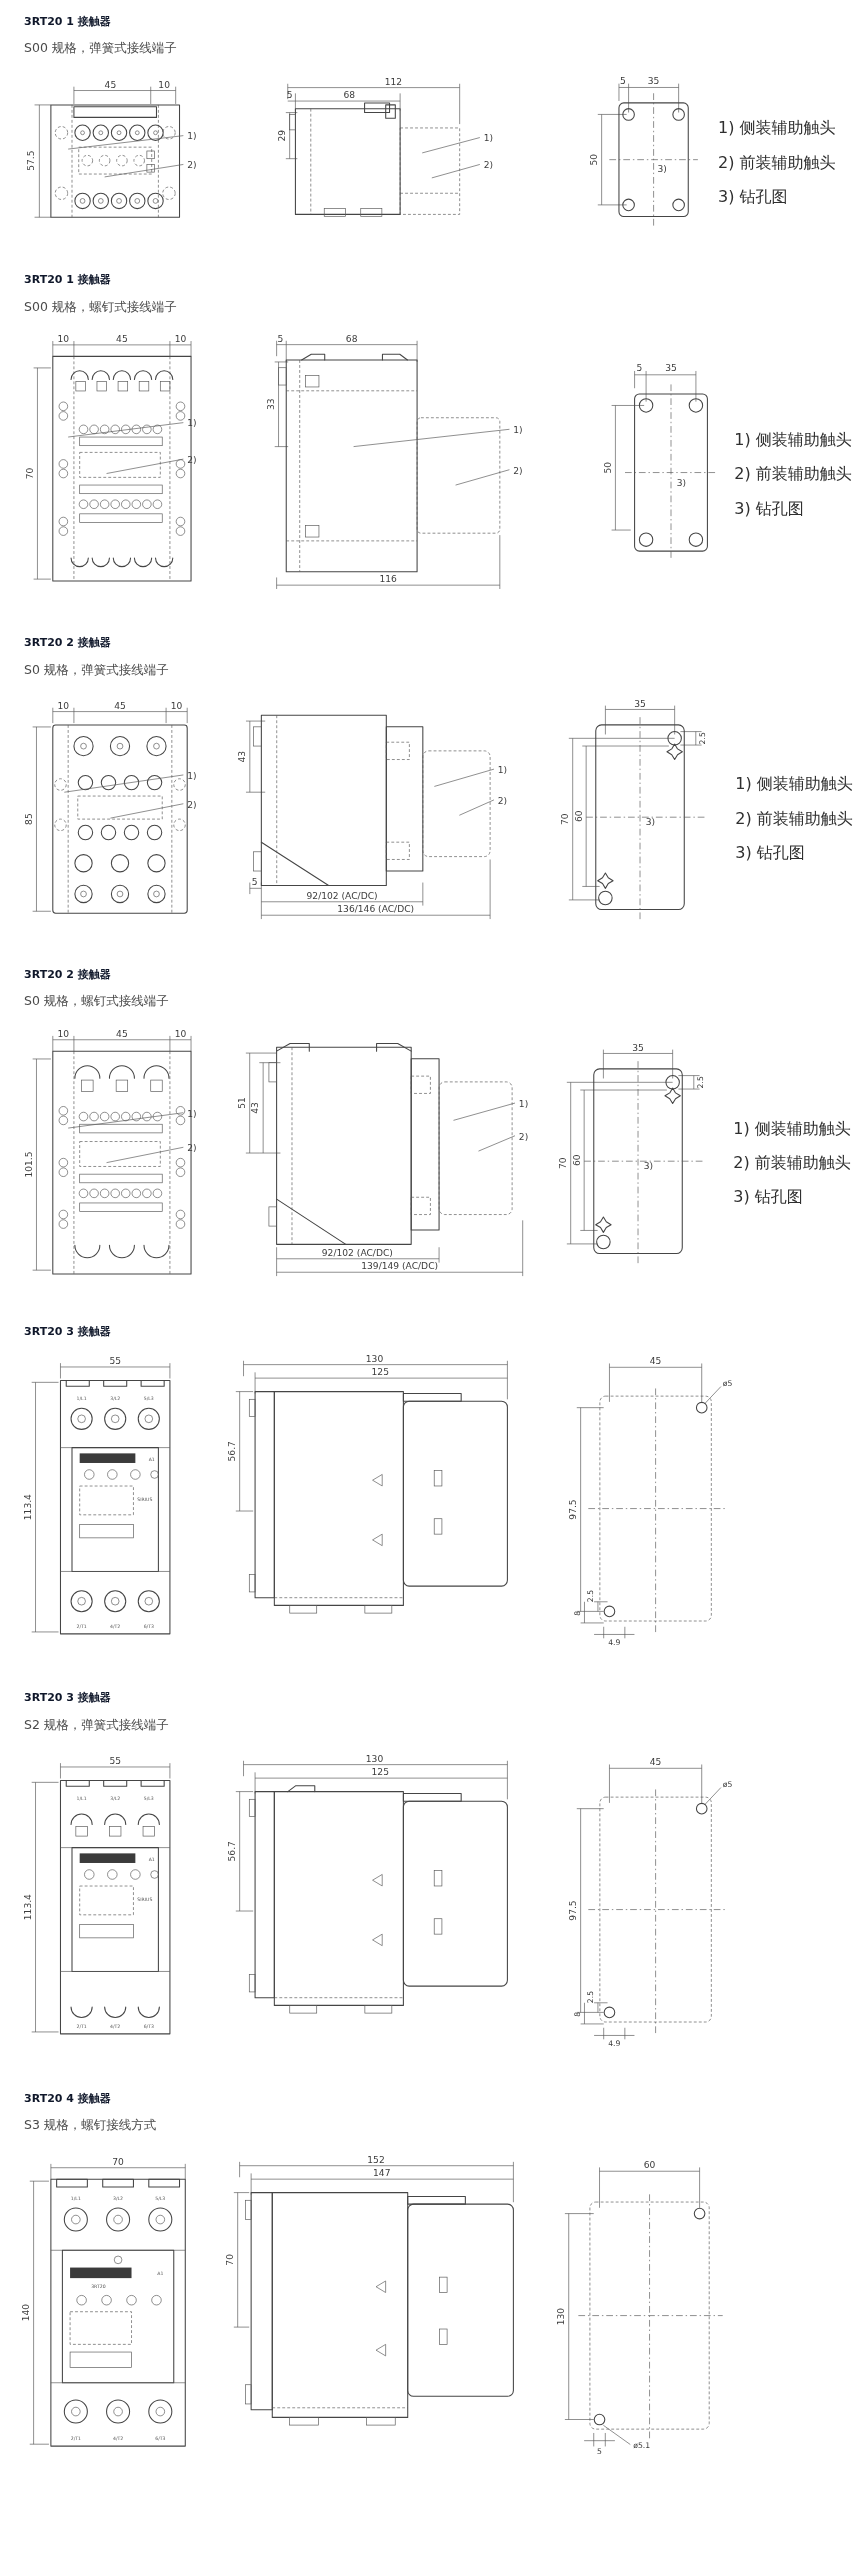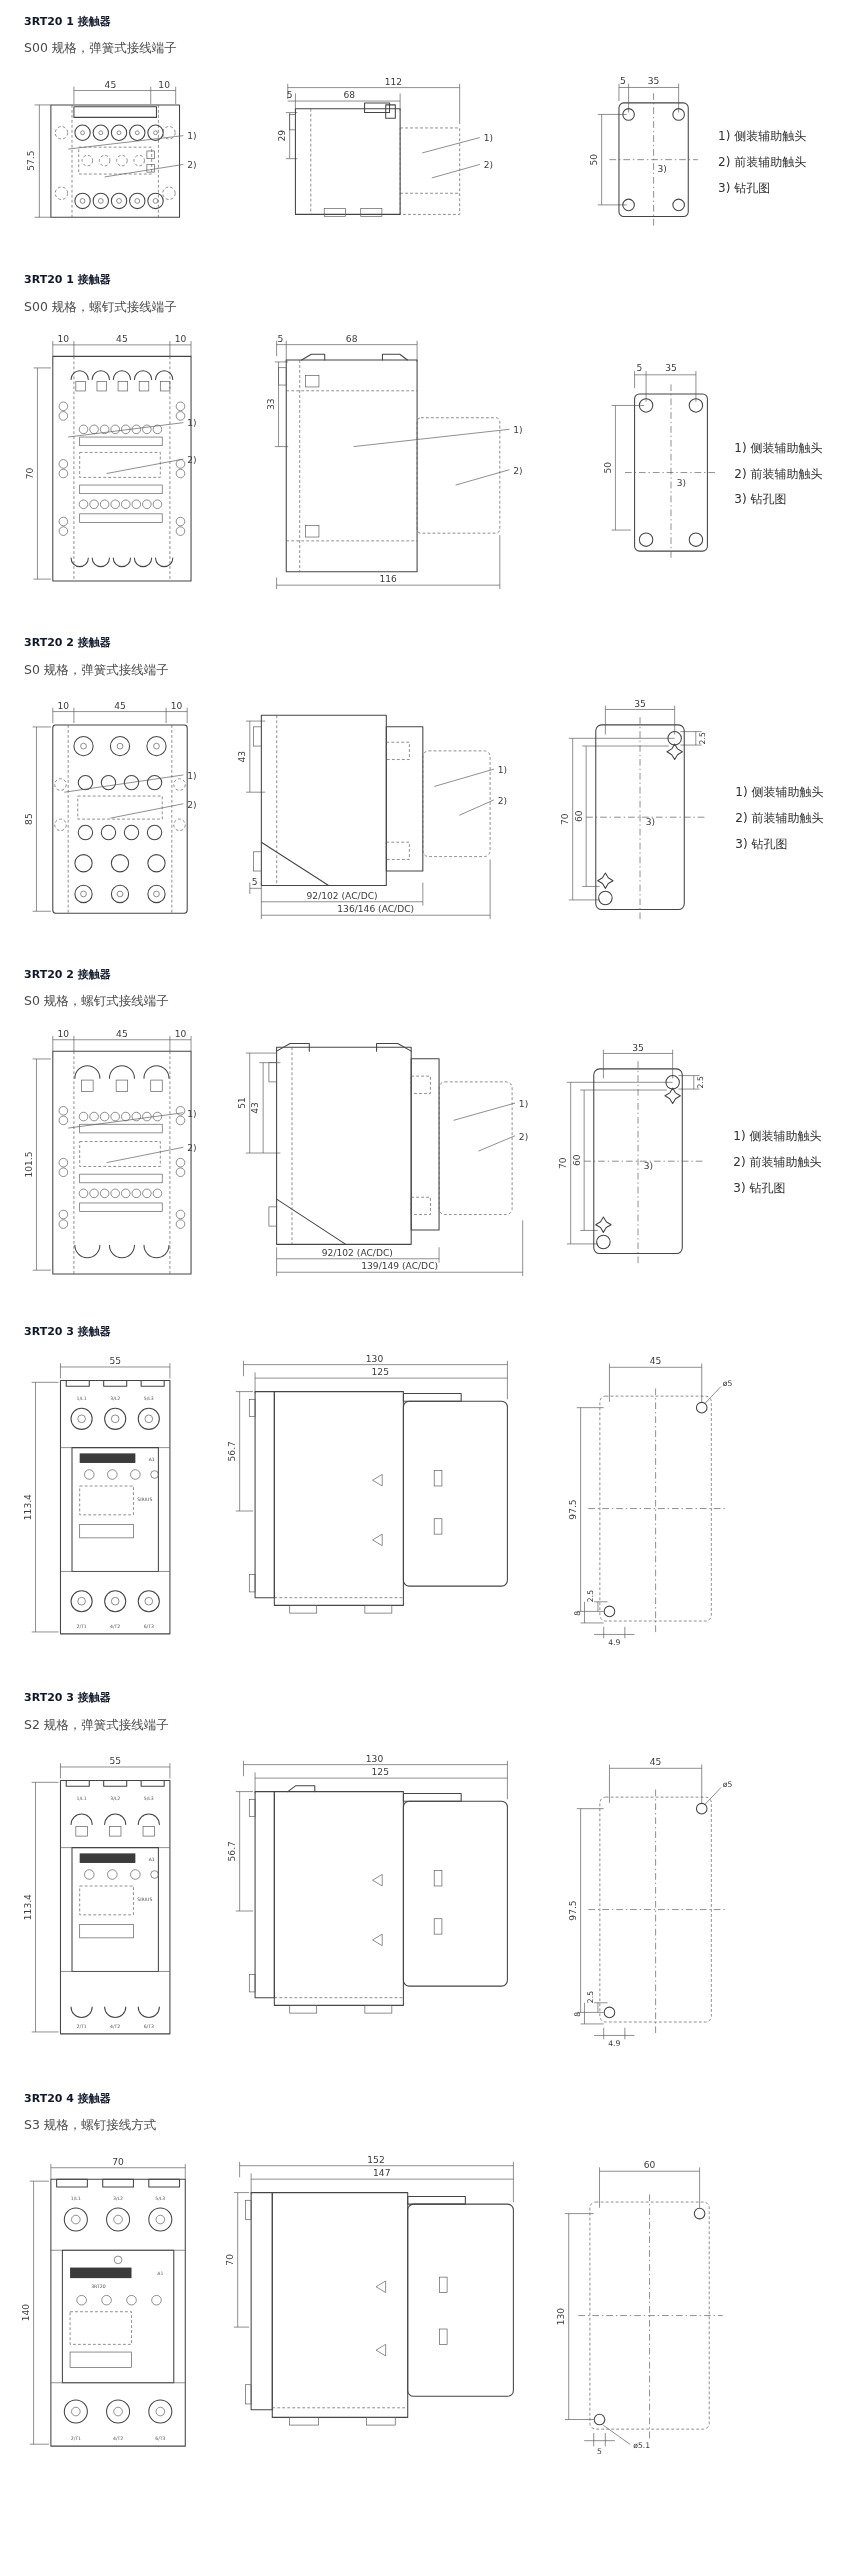--- a/index.html
+++ b/index.html
@@ -12,21 +12,21 @@
   svg{overflow:visible;display:block}
   .s{fill:none;stroke:#454545;stroke-width:1.1;stroke-linejoin:round;stroke-linecap:round}
   .t{fill:none;stroke:#5a5a5a;stroke-width:.7}
   .dsh{stroke-dasharray:3 2.2}
   .dd{stroke-dasharray:7 3 1.5 3}
   .band{fill:#3b3b3b;stroke:none}
   text{font-family:"DejaVu Sans","Liberation Sans",sans-serif;font-size:9.5px;fill:#3c3c3c}
   .mid{text-anchor:middle}
   .t5{font-size:4.8px;fill:#555}
   .t8{font-size:8px}
-  .legend{font-size:12px;color:#2f2f2f;line-height:2.15;white-space:nowrap}
+  .legend{font-size:16px;color:#2f2f2f;line-height:2.15;white-space:nowrap}
 </style>
 </head>
 <body>
 
 <div class="page">
 
 <section class="sec">
   <h2>3RT20 1 接触器</h2>
   <p class="sub">S00 规格，弹簧式接线端子</p>
   <div class="row">

